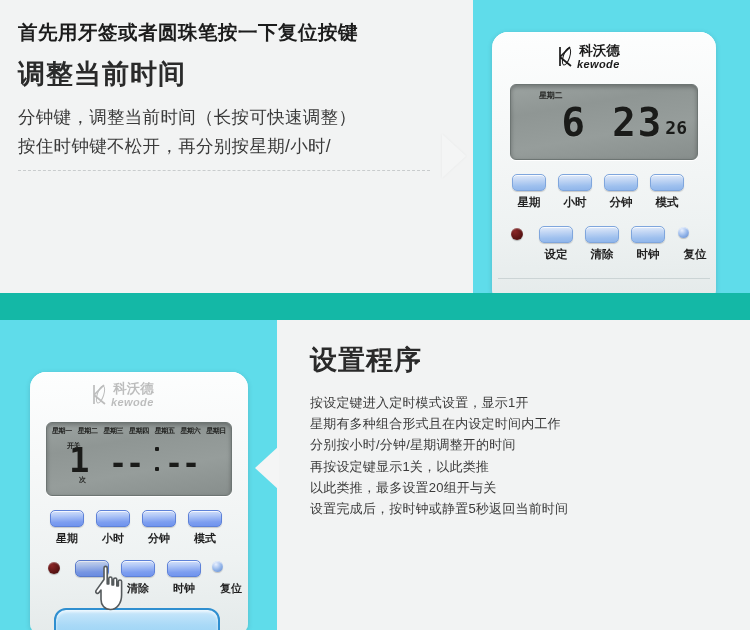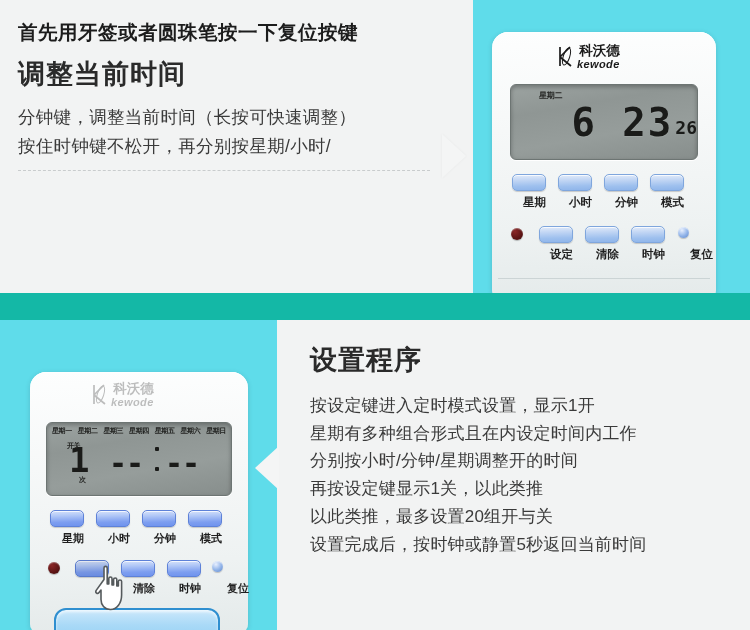--- a/index.html
+++ b/index.html
@@ -55,21 +55,21 @@
   .arrow-left {
     position:absolute; left:255px; top:126px;
     width:0; height:0;
     border-top:22px solid transparent;
     border-bottom:22px solid transparent;
     border-right:24px solid #f4f5f5;
     z-index:6;
   }
   .p2-text { position:absolute; left:310px; top:22px; width:430px; }
   .h-big2  { font-size:27px; font-weight:bold; color:#2a2a2a; letter-spacing:1px; }
-  .body2   { margin-top:14px; font-size:17px; color:#3a3a3a; line-height:1.63; letter-spacing:.2px; }
+  .body2   { margin-top:14px; font-size:13px; color:#3a3a3a; line-height:1.63; letter-spacing:.2px; }
 
   
   .device {
     position:absolute;
     background: linear-gradient(178deg,#fdfefe 0%,#f6f8f8 36%,#eef2f2 72%,#e4eaea 100%);
     border-radius: 16px 16px 10px 10px;
     box-shadow: 0 1px 5px rgba(40,70,80,.20), inset 0 1px 0 #fff;
   }
   .dev-top { left:492px; top:32px; width:224px; height:268px; }
   .dev-bot { left:30px;  top:52px;  width:218px; height:262px; }
@@ -103,20 +103,21 @@
     font-size:7px; color:#20211f; font-weight:bold;
     letter-spacing:-0.4px;
   }
   .lcd-dow-single {
     position:absolute; left:28px; top:5px;
     font-size:8px; color:#242523; font-weight:bold; letter-spacing:-.3px;
   }
   .lcd-seg {
     position:absolute; left:0; right:0; top:16px;
     display:flex; align-items:flex-end; justify-content:flex-end;
+    padding-right:10px;
     font-family:"DejaVu Sans Mono","Liberation Mono",monospace;
   }
   .seg-main {
     font-size:39px; font-weight:bold; color:#1a1b19;
     letter-spacing:2px; line-height:.92;
     text-shadow:0 1px 0 rgba(255,255,255,.10);
   }
   .seg-small {
     font-size:18px; font-weight:bold; color:#1a1b19;
     letter-spacing:0px; margin-left:2px; margin-bottom:3px;margin-top:16px;
@@ -153,21 +154,21 @@
     border:1px solid #7fa6dd;
     box-shadow: 0 1px 1px rgba(0,0,0,.18), inset 0 1px 0 rgba(255,255,255,.75);
   }
   .dev-bot .btn {
     background: linear-gradient(178deg,#d6e2fb 0%,#b3c9f7 30%,#7d9ef0 72%,#6f93ee 100%);
     border:1px solid #5d81d8;
   }
   .btn.pressed { filter:brightness(.94); }
   .lblrow { position:absolute; display:flex; font-size:11.5px; color:#1f1f1f; font-weight:bold; }
   .dev-bot .lblrow { font-size:11px; }
-  .lbl { text-align:right; }
+  .lbl { text-align:center; }
 
   .led {
     position:absolute; width:12px; height:12px; border-radius:50%;
     background: radial-gradient(circle at 34% 30%, #8a2626, #5c1414 60%, #3c0d0d);
     box-shadow: inset 0 1px 1px rgba(255,255,255,.35), 0 1px 1px rgba(0,0,0,.25);
   }
   .reset-dot {
     position:absolute; width:11px; height:11px; border-radius:50%;
     background: radial-gradient(circle at 36% 30%, #e8f0ff, #8fb2e8 55%, #5f86c9);
     box-shadow: inset 0 1px 1px rgba(255,255,255,.6), 0 1px 1px rgba(0,0,0,.2);

